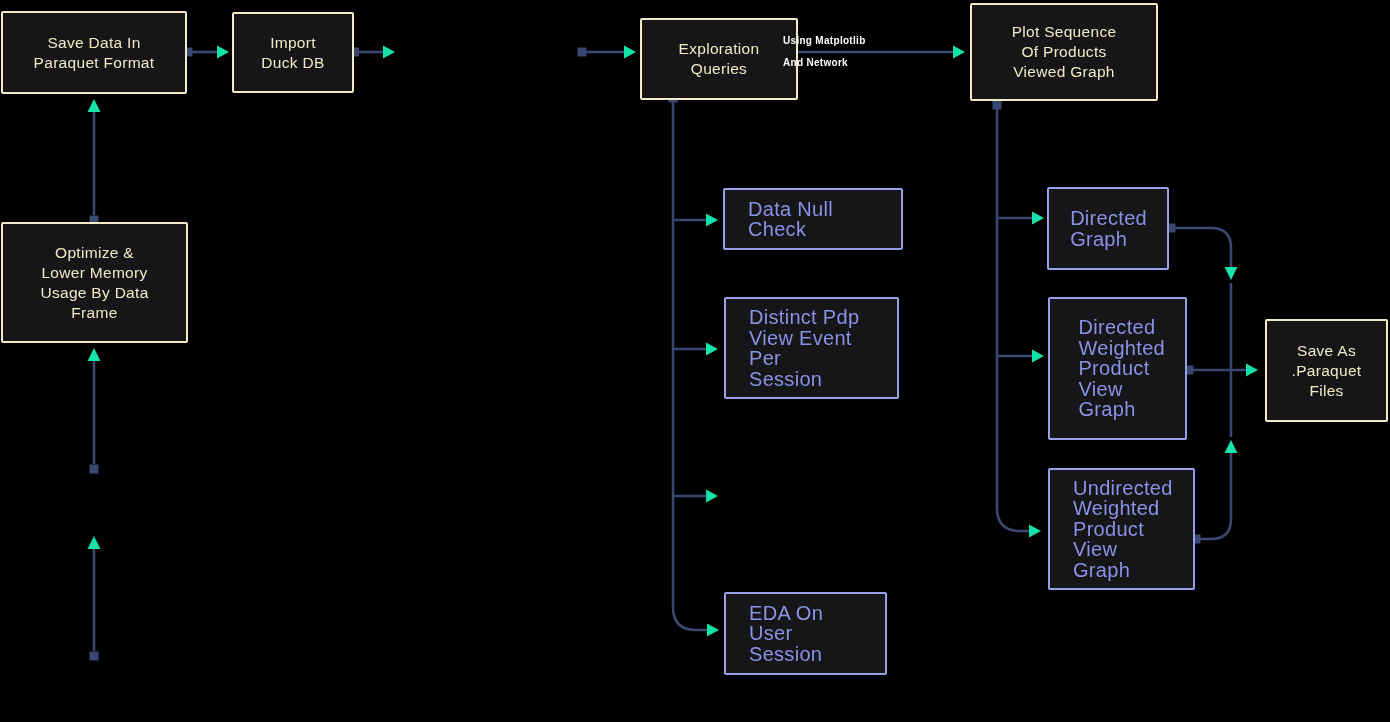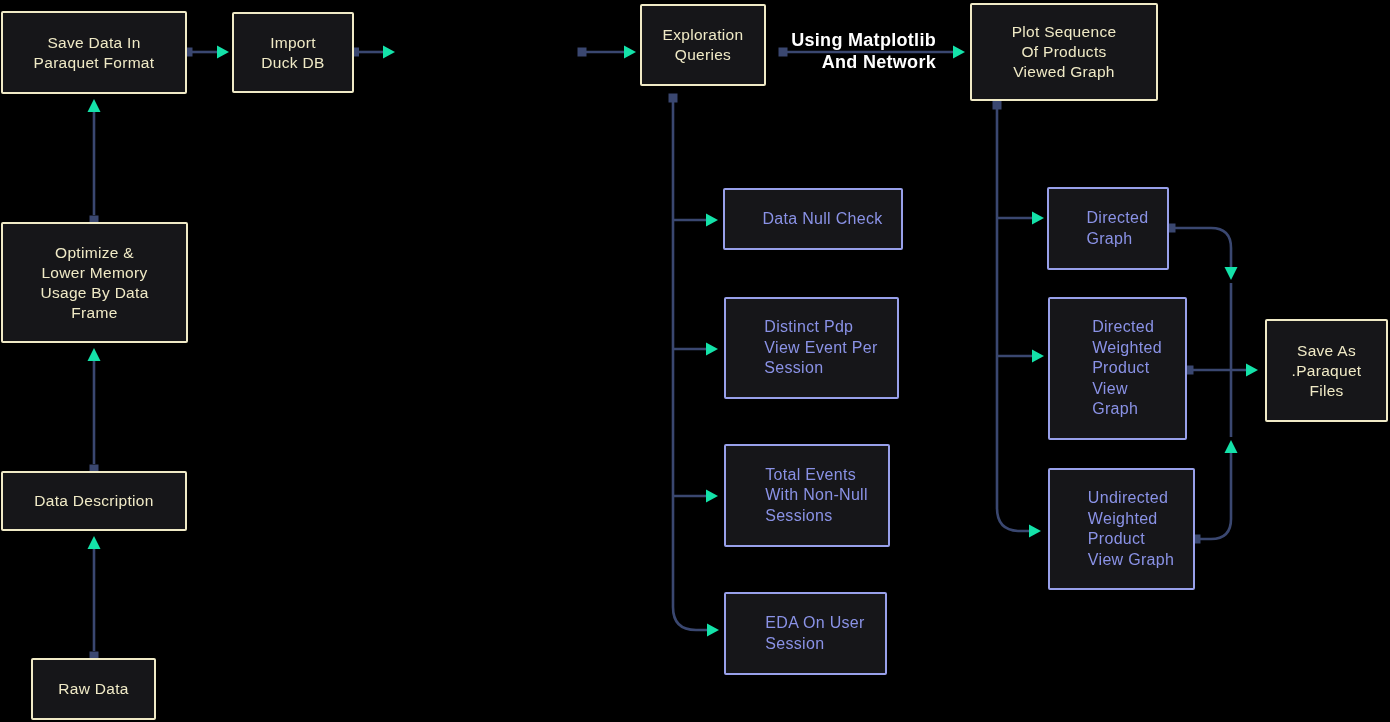--- a/index.html
+++ b/index.html
@@ -29,28 +29,28 @@
     border-radius:2px;
   }
   .node .lbl{white-space:pre-line;letter-spacing:0.3px;}
   .node.cream{
     border:2px solid var(--cream);color:var(--cream);
     justify-content:center;text-align:center;
     font-size:15.5px;line-height:20px;
   }
   .node.violet{
     border:2px solid var(--violet-border);color:var(--violet-text);
-    justify-content:center;text-align:left;
-    padding-left:23px;padding-right:4px;
-    font-size:16px;line-height:20.5px;letter-spacing:0.4px;
+    justify-content:flex-end;text-align:left;
+    padding-left:23px;padding-right:20px;
+    font-size:20px;line-height:20.5px;letter-spacing:0.4px;
   }
   .edge-label{
     position:absolute;left:783px;top:30px;width:153px;
-    text-align:right;color:var(--edge-label-text);
-    font-size:18px;font-weight:700;line-height:21.5px;
+    text-align:left;color:var(--edge-label-text);
+    font-size:10px;font-weight:700;line-height:21.5px;
     white-space:pre-line;letter-spacing:0.3px;
   }
 </style>
 </head>
 <body>
 
 <div id="canvas">
 
   <svg id="connector-layer" width="1390" height="722" viewBox="0 0 1390 722">
 
@@ -144,59 +144,48 @@
   </svg>
 
   <div class="node cream" style="left:1px;top:11px;width:186px;height:83px">
     <span class="lbl">Save Data In
 Paraquet Format</span>
   </div>
   <div class="node cream" style="left:232px;top:12px;width:122px;height:81px">
     <span class="lbl">Import
 Duck DB</span>
   </div>
-  <div class="node cream" style="left:640px;top:4px;width:126px;height:82px">
+  <div class="node cream" style="left:640px;top:18px;width:158px;height:82px">
     <span class="lbl">Exploration
 Queries</span>
   </div>
   <div class="node cream" style="left:970px;top:3px;width:188px;height:98px">
     <span class="lbl">Plot Sequence
 Of Products
 Viewed Graph</span>
   </div>
   <div class="node cream" style="left:1px;top:222px;width:187px;height:121px">
     <span class="lbl">Optimize &amp;
 Lower Memory
 Usage By Data
 Frame</span>
   </div>
-  <div class="node cream" style="left:1px;top:471px;width:186px;height:60px">
-    <span class="lbl">Data Description</span>
-  </div>
-  <div class="node cream" style="left:31px;top:658px;width:125px;height:62px">
-    <span class="lbl">Raw Data</span>
-  </div>
   <div class="node cream" style="left:1265px;top:319px;width:123px;height:103px">
     <span class="lbl">Save As
 .Paraquet
 Files</span>
   </div>
 
   <div class="node violet" style="left:723px;top:188px;width:180px;height:62px">
     <span class="lbl">Data Null Check</span>
   </div>
   <div class="node violet" style="left:724px;top:297px;width:175px;height:102px">
     <span class="lbl">Distinct Pdp
 View Event Per
 Session</span>
-  </div>
-  <div class="node violet" style="left:724px;top:444px;width:166px;height:103px">
-    <span class="lbl">Total Events
-With Non-Null
-Sessions</span>
   </div>
   <div class="node violet" style="left:724px;top:592px;width:163px;height:83px">
     <span class="lbl">EDA On User
 Session</span>
   </div>
   <div class="node violet" style="left:1047px;top:187px;width:122px;height:83px">
     <span class="lbl">Directed
 Graph</span>
   </div>
   <div class="node violet" style="left:1048px;top:297px;width:139px;height:143px">

